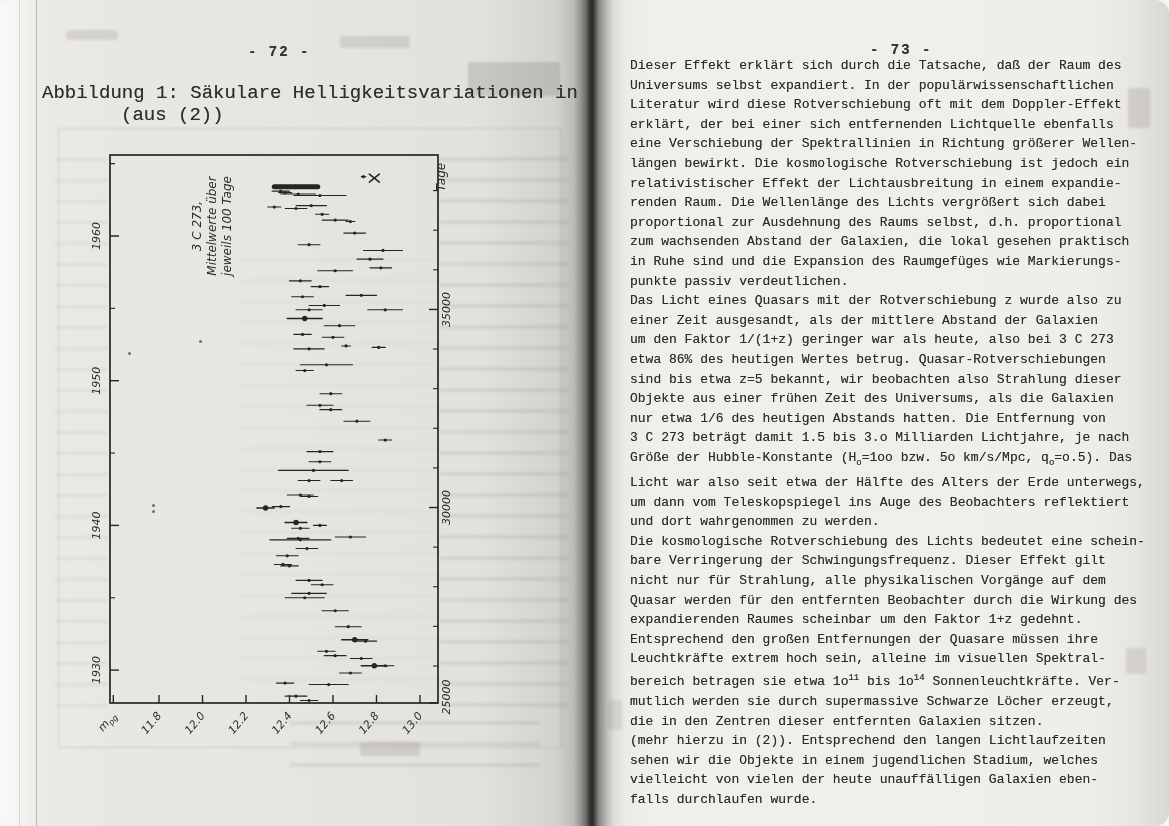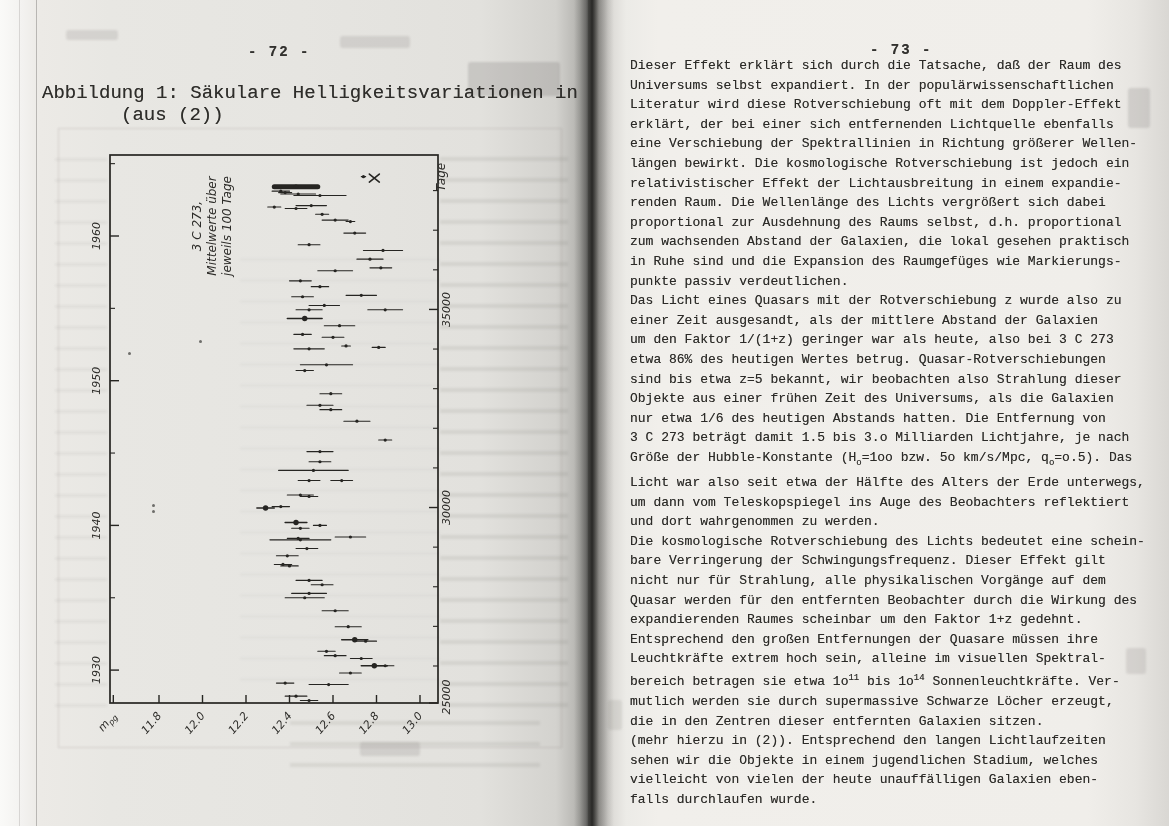--- a/index.html
+++ b/index.html
@@ -1,17 +1,17 @@
 <!DOCTYPE html>
 <html><head>
 <meta charset="utf-8">
 <style>
   html,body{margin:0;padding:0;background:#f6f5f3;}
   .sheet{position:relative;width:1169px;height:826px;overflow:hidden;
-         font-family:"Liberation Mono","DejaVu Sans Mono",monospace;color:#2a2927;}
+         font-family:"Liberation Mono","DejaVu Sans Mono",monospace;color:#2a2927;border-radius:14px;}
   .page{position:absolute;top:0;height:826px;}
   .page-left{left:0;width:588px;
     background:linear-gradient(90deg,#fafaf8 0,#f3f2f0 22px,#eceae6 40px,#e8e7e3 110px,
                #e6e5e1 300px,#e2e1dd 480px,#d3d2ce 556px,#b3b2ae 580px,#8e8d8b 588px);}
   .page-right{left:588px;width:581px;
     background:linear-gradient(90deg,#74736f 0,#aeaca8 9px,#d9d7d3 20px,#ecebe7 38px,
                #f1efeb 70px,#f0eeea 500px,#e7e5e1 548px,#d9d7d3 581px);}
   .gutter{position:absolute;top:0;left:574px;width:40px;height:826px;z-index:8;pointer-events:none;
     background:linear-gradient(90deg,rgba(30,30,28,0) 0,rgba(30,30,28,.35) 12px,
                rgba(15,15,14,.8) 18px,rgba(30,30,28,.28) 25px,rgba(30,30,28,0) 40px);}

